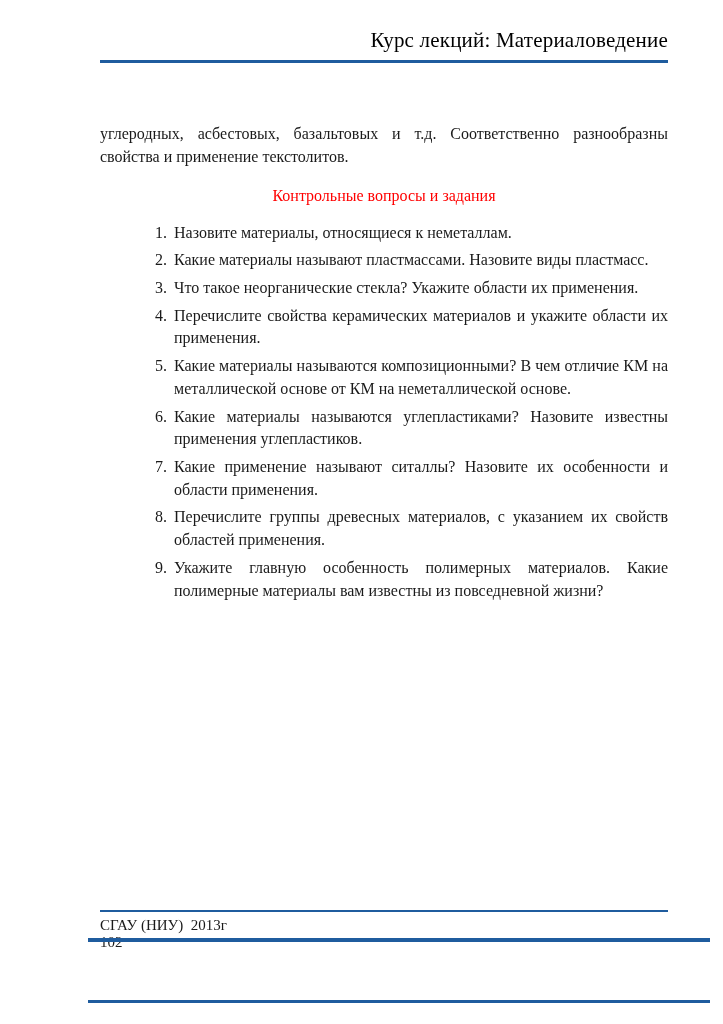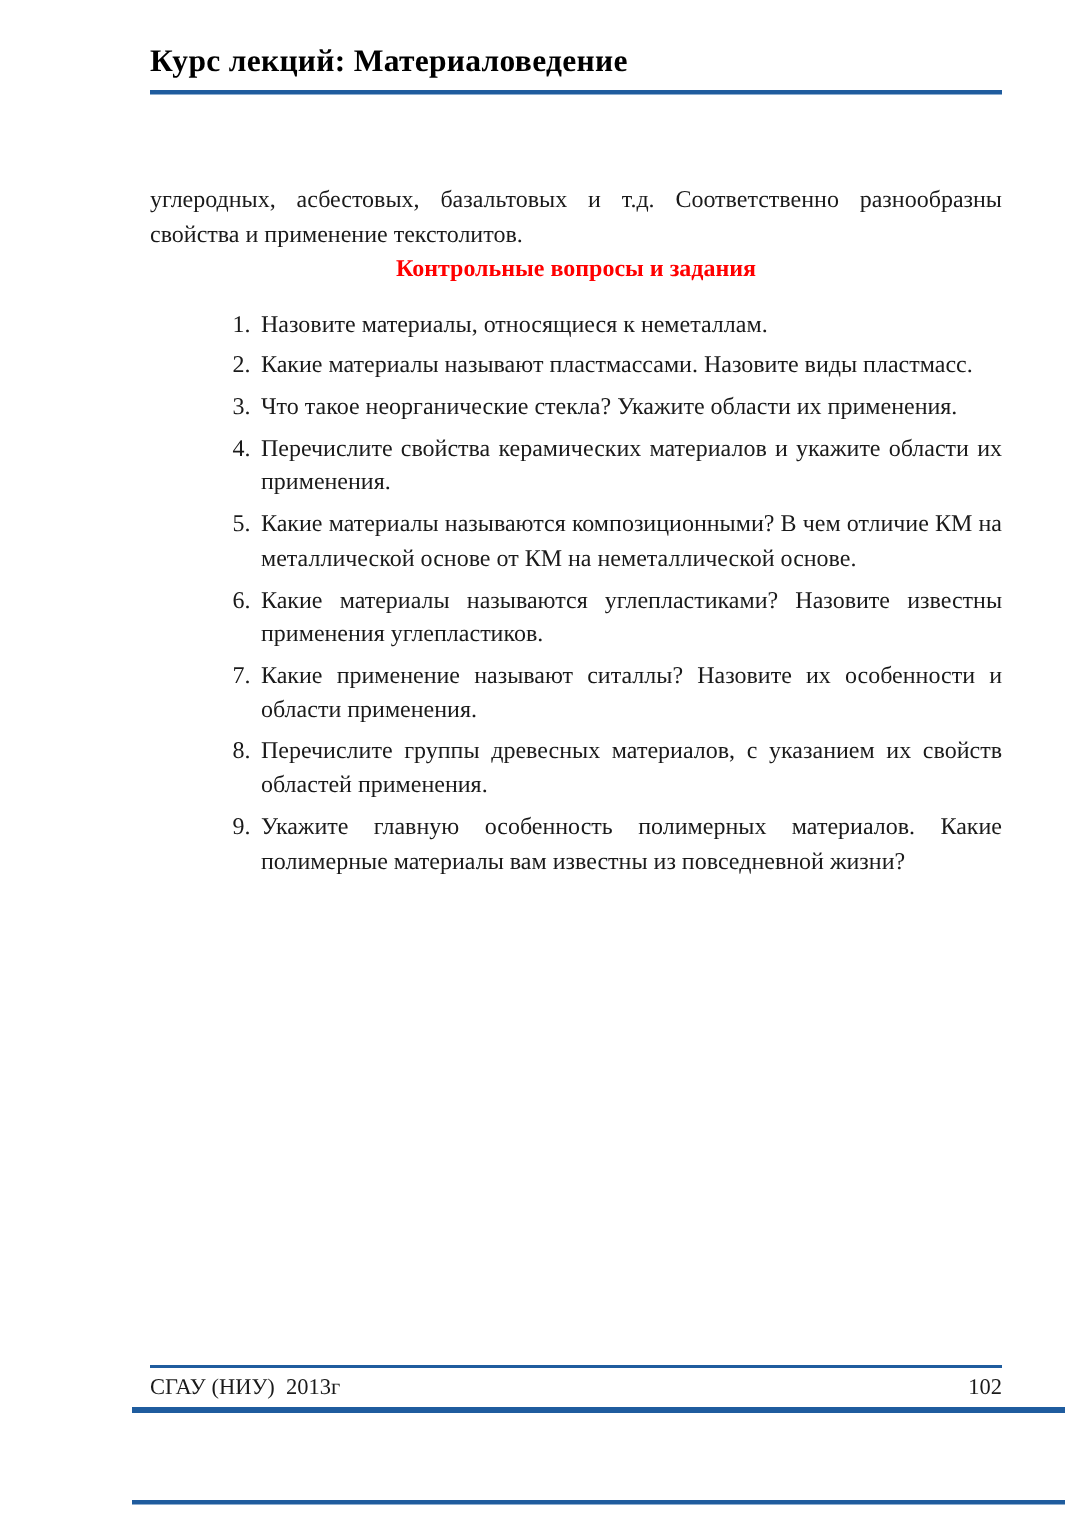--- a/index.html
+++ b/index.html
@@ -21,45 +21,45 @@
     position: absolute;
     inset: 0;
     background: #ffffff;
   }
   
   .header {
     padding: 28px 55px 0 100px;
   }
   .doc-title {
     font-size: 21px;
-    font-weight: bold;
-    text-align: left;
+    font-weight: normal;
+    text-align: right;
     letter-spacing: 0.2px;
     color: #000000;
   }
   .header-rule {
     margin-top: 7px;
     height: 0;
     border-top: 3px solid var(--rule-blue, #1f5c9e);
   }
   
   .content {
     padding: 18px 55px 0 100px;
     font-size: 16px;
     line-height: 1.45;
   }
   .intro {
     text-align: justify;
     margin-top: 41px;
   }
   .section-heading {
-    margin-top: 0;
+    margin-top: 16px;
     margin-bottom: 14px;
     font-size: 16px;
-    font-weight: bold;
+    font-weight: normal;
     text-align: center;
     color: var(--heading-red, #ff0000);
   }
   ol.questions {
     margin-left: 45px;
     padding-left: 26px;
     list-style: decimal outside;
   }
   ol.questions li {
     text-align: justify;
@@ -76,20 +76,21 @@
   }
   .footer-rule-top {
     border-top: 2px solid var(--rule-blue, #1f5c9e);
     margin-bottom: 5px;
   }
   .footer-row {
     display: flex;
     justify-content: space-between;
     align-items: baseline;
     font-size: 15px;
+    flex-direction: column;
   }
   .footer-left { white-space: pre; }
   .footer-rule-bottom {
     position: absolute;
     left: 88px;
     right: 13px;
     top: 938px;
     border-top: 4px solid var(--rule-blue, #1f5c9e);
   }
   .bottom-edge-rule {

